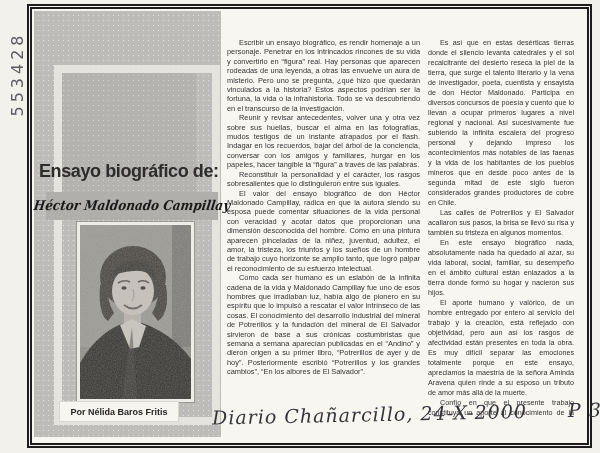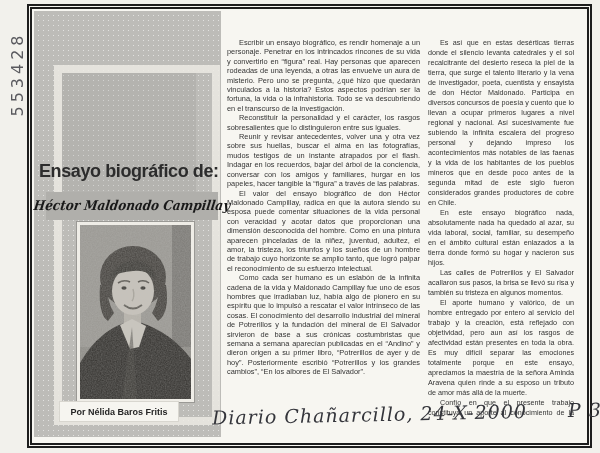--- a/index.html
+++ b/index.html
@@ -139,30 +139,30 @@
           </filter>
           <rect width="111" height="174" filter="url(#grain)"></rect>
         </svg>
       </div>
 
       <div class="byline">Por Nélida Baros Fritis</div>
     </div>
 
     <div class="col col-1">
       <p>Escribir un ensayo biográfico, es rendir homenaje a un personaje. Penetrar en los intrincados rincones de su vida y convertirlo en “figura” real. Hay personas que aparecen rodeadas de una leyenda, a otras las envuelve un aura de misterio. Pero uno se pregunta, ¿qué hizo que quedarán vinculados a la historia? Estos aspectos podrían ser la fortuna, la vida o la infrahistoria. Todo se va descubriendo en el transcurso de la investigación.</p>
+      <p>Reunir y revisar antecedentes, volver una y otra vez sobre sus huellas, buscar el alma en las fotografías, mudos testigos de un instante atrapados por el flash. Indagar en los recuerdos, bajar del árbol de la conciencia, conversar con los amigos y familiares, hurgar en los papeles, hacer tangible la “figura” a través de las palabras.</p>
       <p>Reconstituir la personalidad y el carácter, los rasgos sobresalientes que lo distinguieron entre sus iguales.</p>
-      <p>Reunir y revisar antecedentes, volver una y otra vez sobre sus huellas, buscar el alma en las fotografías, mudos testigos de un instante atrapados por el flash. Indagar en los recuerdos, bajar del árbol de la conciencia, conversar con los amigos y familiares, hurgar en los papeles, hacer tangible la “figura” a través de las palabras.</p>
       <p>El valor del ensayo biográfico de don Héctor Maldonado Campillay, radica en que la autora siendo su esposa puede comentar situaciones de la vida personal con veracidad y acotar datos que proporcionan una dimensión desconocida del hombre. Como en una pintura aparecen pinceladas de la niñez, juventud, adultez, el amor, la tristeza, los triunfos y los sueños de un hombre de trabajo cuyo horizonte se amplio tanto, que logró palpar el reconocimiento de su esfuerzo intelectual.</p>
       <p>Como cada ser humano es un eslabón de la infinita cadena de la vida y Maldonado Campillay fue uno de esos hombres que irradiaban luz, había algo de pionero en su espíritu que lo impulsó a rescatar el valor intrínseco de las cosas. El conocimiento del desarrollo industrial del mineral de Potrerillos y la fundación del mineral de El Salvador sirvieron de base a sus crónicas costumbristas que semana a semana aparecían publicadas en el “Andino” y dieron origen a su primer libro, “Potrerillos de ayer y de hoy”. Posteriormente escribió “Potrerillos y los grandes cambios”, “En los albores de El Salvador”.</p>
     </div>
 
     <div class="col col-2">
       <p>Es así que en estas desérticas tierras donde el silencio levanta catedrales y el sol recalcitrante del desierto reseca la piel de la tierra, que surge el talento literario y la vena de investigador, poeta, cuentista y ensayista de don Héctor Maldonado. Participa en diversos concursos de poesía y cuento que lo llevan a ocupar primeros lugares a nivel regional y nacional. Así sucesivamente fue subiendo la infinita escalera del progreso personal y dejando impreso los acontecimientos más notables de las faenas y la vida de los habitantes de los pueblos mineros que en desde poco antes de la segunda mitad de este siglo fueron considerados grandes productores de cobre en Chile.</p>
+      <p>Las calles de Potrerillos y El Salvador acallaron sus pasos, la brisa se llevó su risa y también su tristeza en algunos momentos.</p>
       <p>En este ensayo biográfico nada, absolutamente nada ha quedado al azar, su vida laboral, social, familiar, su desempeño en el ámbito cultural están enlazados a la tierra donde formó su hogar y nacieron sus hijos.</p>
-      <p>Las calles de Potrerillos y El Salvador acallaron sus pasos, la brisa se llevó su risa y también su tristeza en algunos momentos.</p>
       <p>El aporte humano y valórico, de un hombre entregado por entero al servicio del trabajo y la creación, está reflejado con objetividad, pero aun así los rasgos de afectividad están presentes en toda la obra. Es muy difícil separar las emociones totalmente porque en este ensayo, apreciamos la maestría de la señora Aminda Aravena quien rinde a su esposo un tributo de amor más allá de la muerte.</p>
       <p>Confío en que el presente trabajo constituya un aporte al conocimiento de la vida y obra de este escritor e historiador atacameño. Su autora pretende destacar el valor del quehacer de este hombre que con ilusión desarrolló un proyecto de vida coherente con los ideales que sustentaba, esto permitirá conocerlo con profundidad y comprender su obra como parte de nuestra identidad regional.</p>
     </div>
 
   </div>
 
   <div class="handwriting">
     <span>Diario Chañarcillo, 24-X-2000</span>
     <span class="pageref">P 3</span>
   </div>

